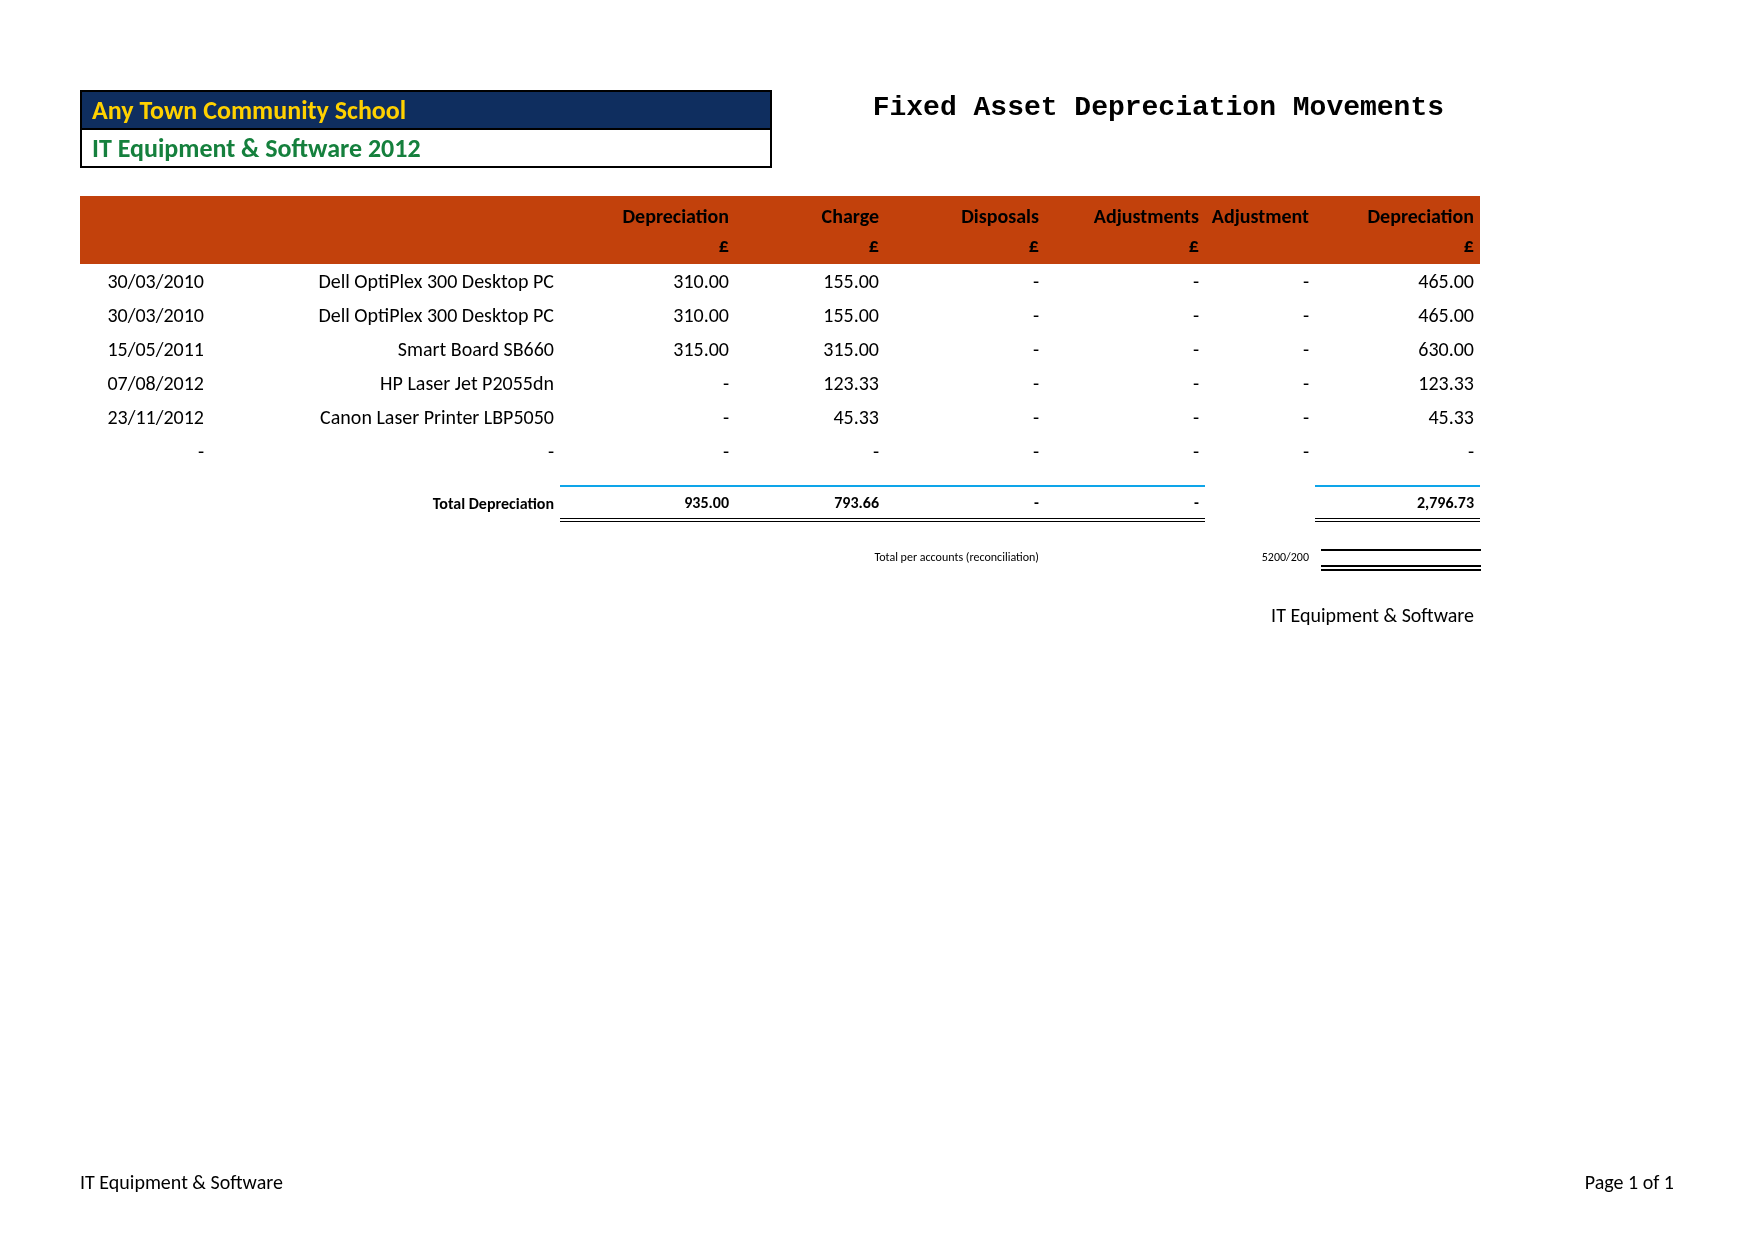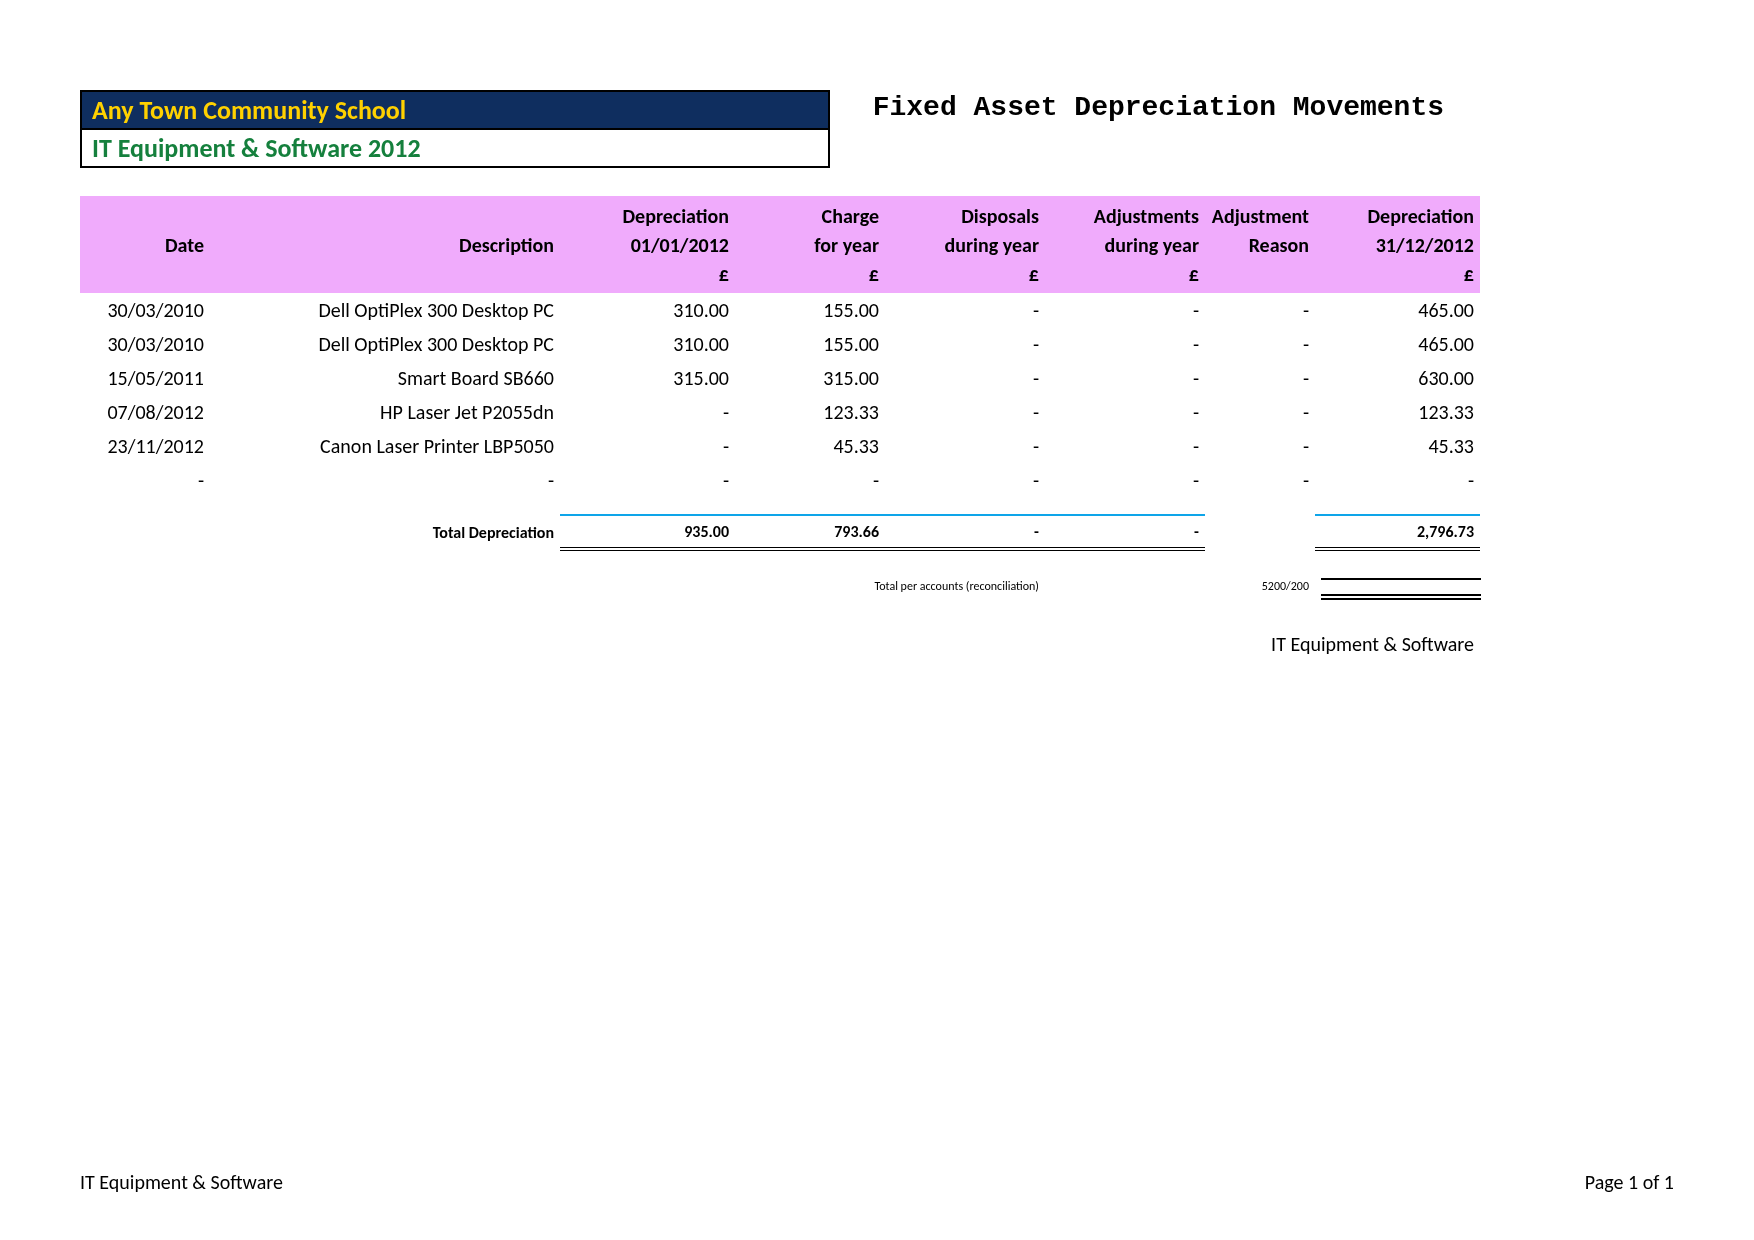--- a/index.html
+++ b/index.html
@@ -1,20 +1,20 @@
 <!DOCTYPE html>
 <html><head>
 <meta charset="utf-8">
 <style>
   * { box-sizing: border-box; margin: 0; padding: 0; }
   html, body { width: 1754px; height: 1240px; background: #fff; font-family: Calibri, "Segoe UI", Arial, sans-serif; color: #000; }
   .page { position: relative; width: 1754px; height: 1240px; padding: 90px 80px 40px 80px; }
 
   .header-row { display: flex; justify-content: space-between; align-items: flex-start; margin-bottom: 6px; }
-  .school-box { border: 2px solid #000; width: 750px; }
+  .school-box { border: 2px solid #000; width: 692px; }
   .school-name {
     background: #0f2e5f; color: #ffd100; font-weight: bold; font-size: 26px;
     padding: 2px 10px; border-bottom: 2px solid #000;
   }
   .category-title {
     background: #fff; color: #15803d; font-weight: bold; font-size: 26px;
     padding: 2px 10px;
   }
   .report-title { font-weight: bold; font-size: 28px; padding-top: 2px; padding-right: 230px; font-family: Liberation Mono, monospace; }
 
@@ -23,21 +23,21 @@
   col.c-date   { width: 130px; }
   col.c-desc   { width: 350px; }
   col.c-open   { width: 175px; }
   col.c-chg    { width: 150px; }
   col.c-disp   { width: 160px; }
   col.c-adj    { width: 160px; }
   col.c-reason { width: 110px; }
   col.c-close  { width: 165px; }
 
   thead td {
-    background: #f0abfc; font-weight: bold; font-size: 20px; padding: 2px 6px;
+    background: #c2410c; font-weight: bold; font-size: 20px; padding: 2px 6px;
     vertical-align: bottom; line-height: 1.25;
   }
   thead tr.head-top td { padding-top: 8px; }
   thead tr.head-cur td { padding-bottom: 6px; }
   .left  { text-align: right; }
   .right { text-align: right; }
 
   tbody td { font-size: 20px; padding: 2px 6px; white-space: nowrap; }
   tbody tr.data td { line-height: 1.5; margin-top: 8px; }
 
@@ -94,30 +94,20 @@
         <tr class="head-top">
           <td class="left"></td>
           <td class="left"></td>
           <td class="right">Depreciation</td>
           <td class="right">Charge</td>
           <td class="right">Disposals</td>
           <td class="right">Adjustments</td>
           <td class="left">Adjustment</td>
           <td class="right">Depreciation</td>
         </tr>
-        <tr>
-          <td class="left">Date</td>
-          <td class="left">Description</td>
-          <td class="right">01/01/2012</td>
-          <td class="right">for year</td>
-          <td class="right">during year</td>
-          <td class="right">during year</td>
-          <td class="left">Reason</td>
-          <td class="right">31/12/2012</td>
-        </tr>
         <tr class="head-cur">
           <td></td>
             <td></td>
           <td class="right">£</td>
           <td class="right">£</td>
           <td class="right">£</td>
           <td class="right">£</td>
           <td></td>
           <td class="right">£</td>
         </tr>

